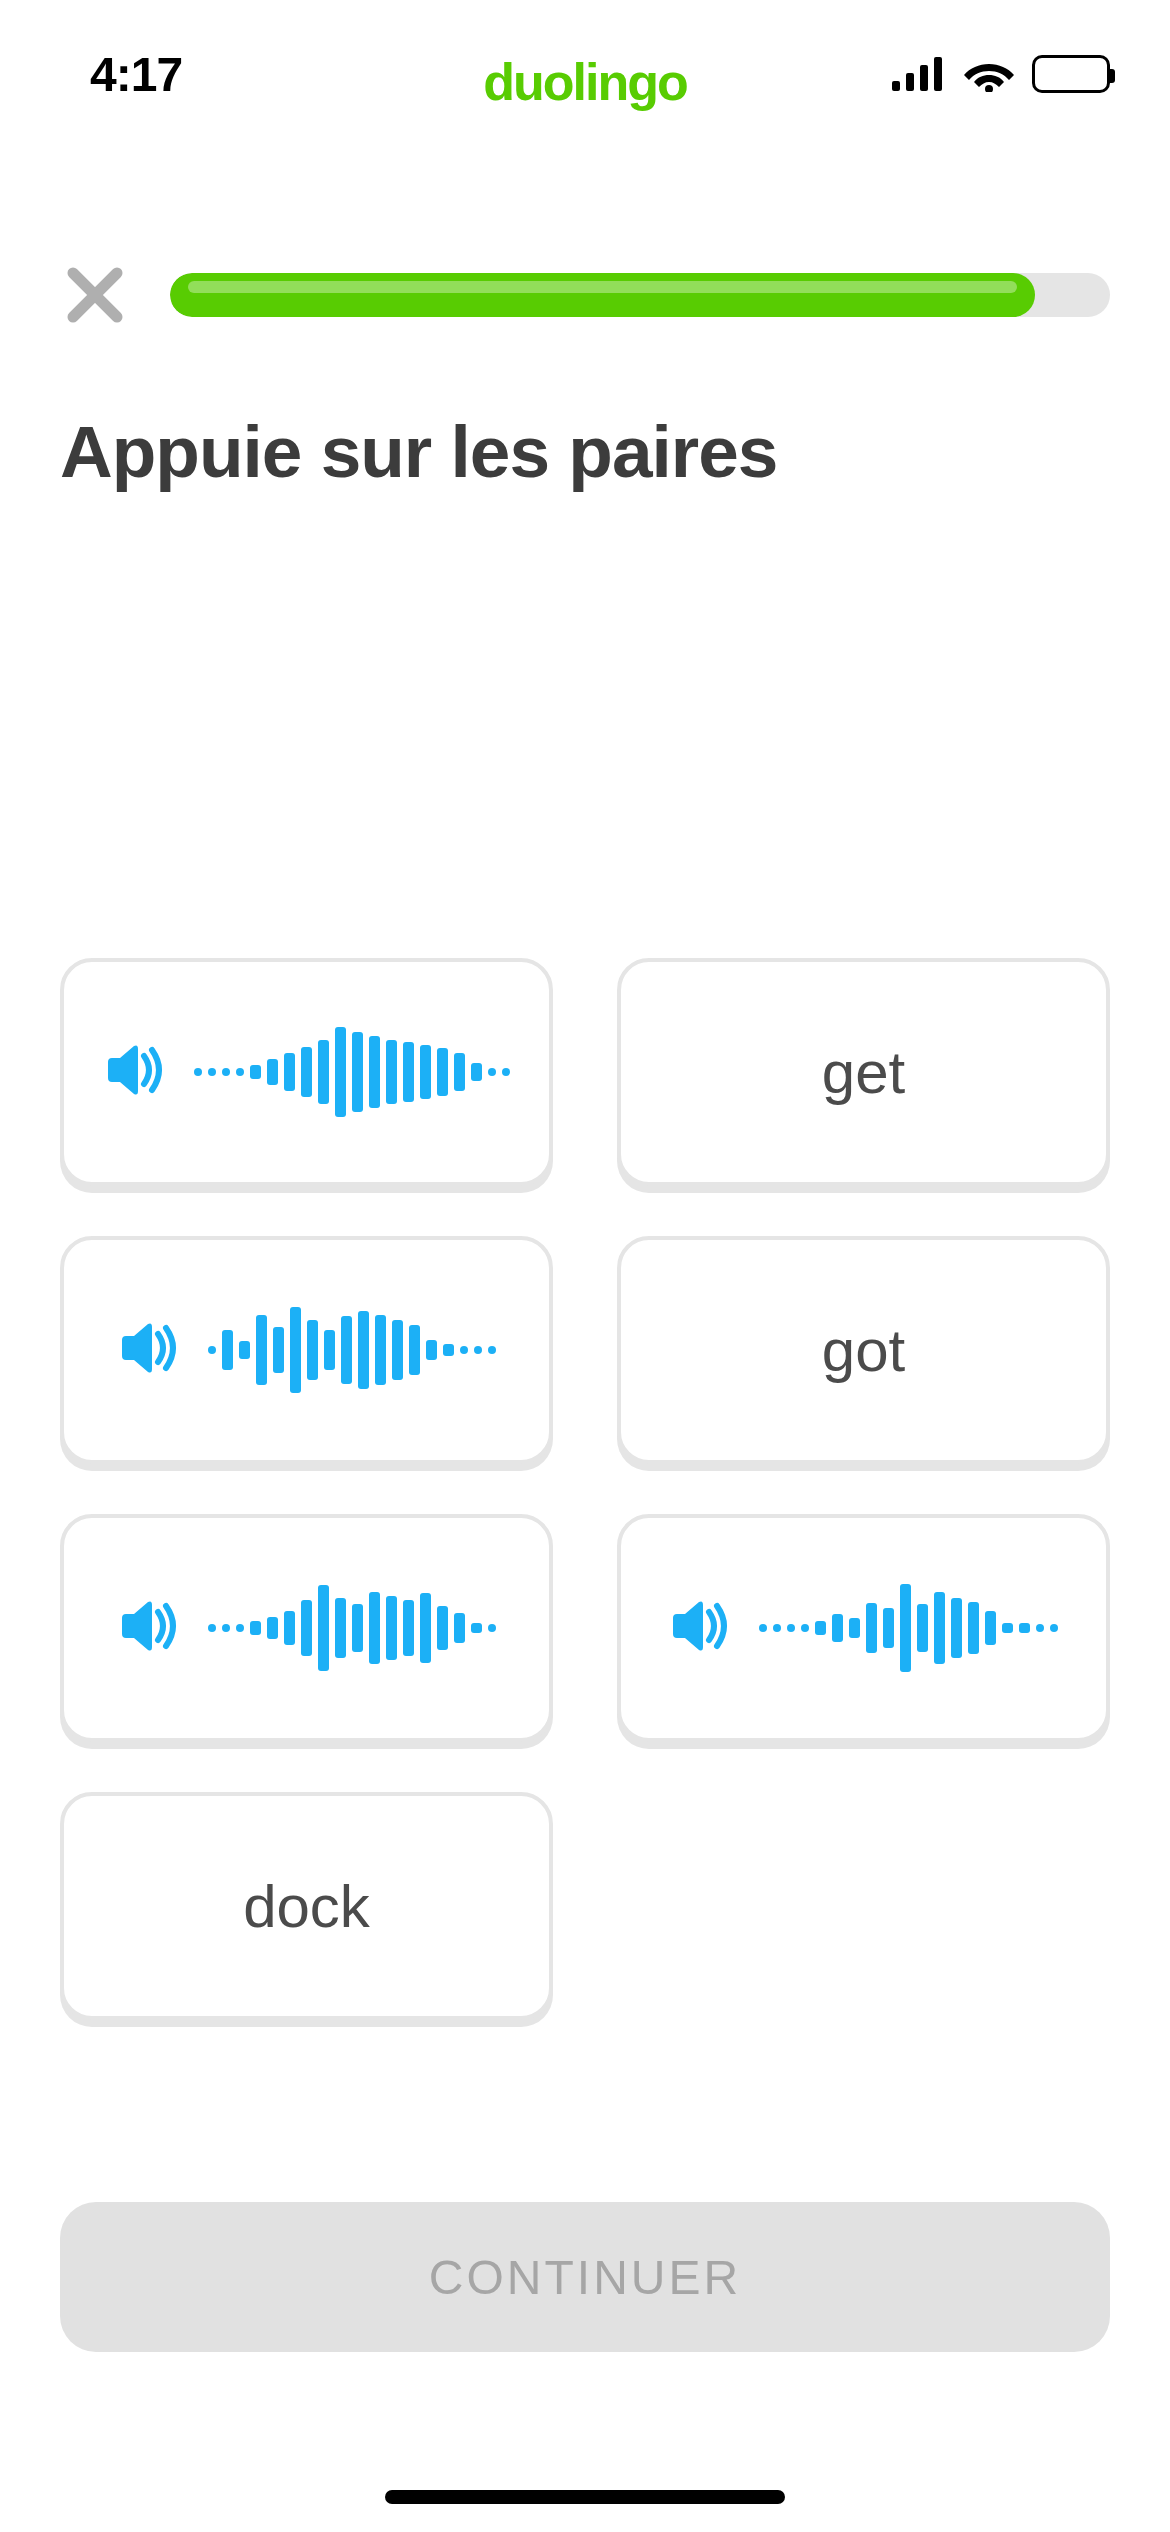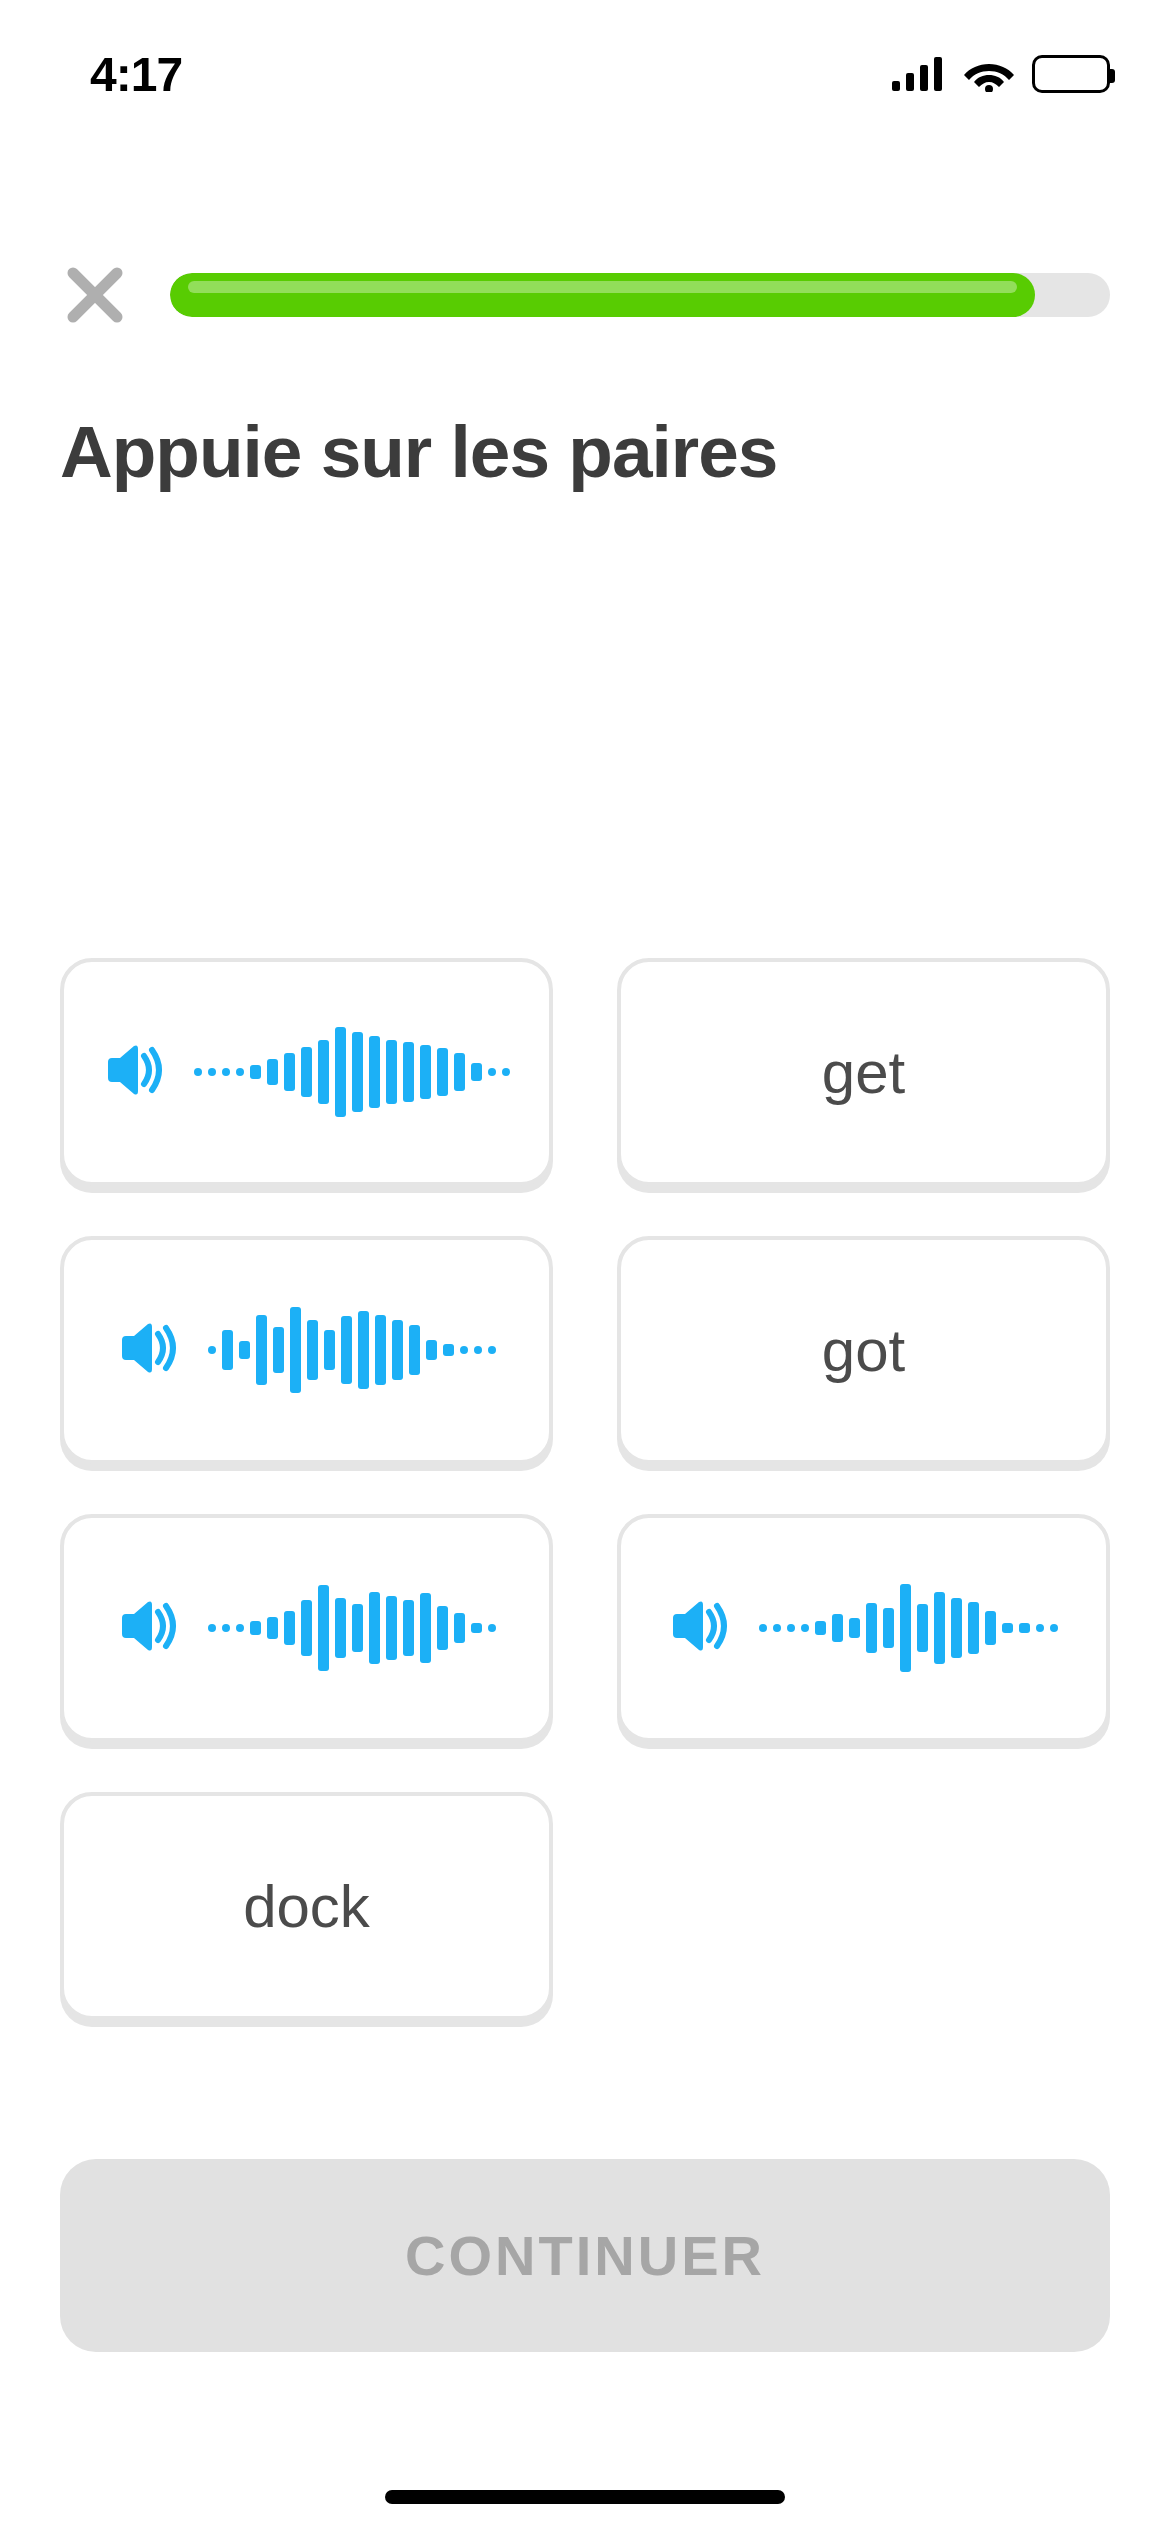--- a/index.html
+++ b/index.html
@@ -86,37 +86,38 @@
     padding:0 30px;
     gap:30px;
   }
   .card.word{font-size:60px;font-weight:500;color:var(--gray-text);}
   .speaker-icon{flex-shrink:0;}
   .wave{display:flex;align-items:center;gap:6px;height:110px;}
   .wave span{display:block;background:var(--blue);border-radius:3px;}
 
   
   .continue-btn{
-    position:absolute;bottom:180px;left:60px;right:60px;height:193px;
+    position:absolute;bottom:180px;left:60px;right:60px;height:150px;
     background:var(--gray-disabled-bg);border-radius:36px;
     display:flex;align-items:center;justify-content:center;
-    font-size:56px;font-weight:700;letter-spacing:3px;color:var(--gray-disabled-text);
+    font-size:48px;font-weight:400;letter-spacing:3px;color:var(--gray-disabled-text);
   }
 
   
   .home-ind{
     position:absolute;bottom:28px;left:50%;transform:translateX(-50%);
     width:400px;height:14px;background:#000;border-radius:7px;
   }
 </style>
 </head>
 <body>
 
 <div class="status-bar">
   <div class="status-time">4:17</div>
+  <div class="status-logo">duolingo</div>
   <div class="status-right">
     <span class="signal-icon">
       <svg width="54" height="34" viewBox="0 0 54 34">
         <rect x="0" y="24" width="8" height="10" rx="2" fill="#000"></rect>
         <rect x="14" y="16" width="8" height="18" rx="2" fill="#000"></rect>
         <rect x="28" y="8" width="8" height="26" rx="2" fill="#000"></rect>
         <rect x="42" y="0" width="8" height="34" rx="2" fill="#000"></rect>
       </svg>
     </span>
     <span class="wifi-icon">

